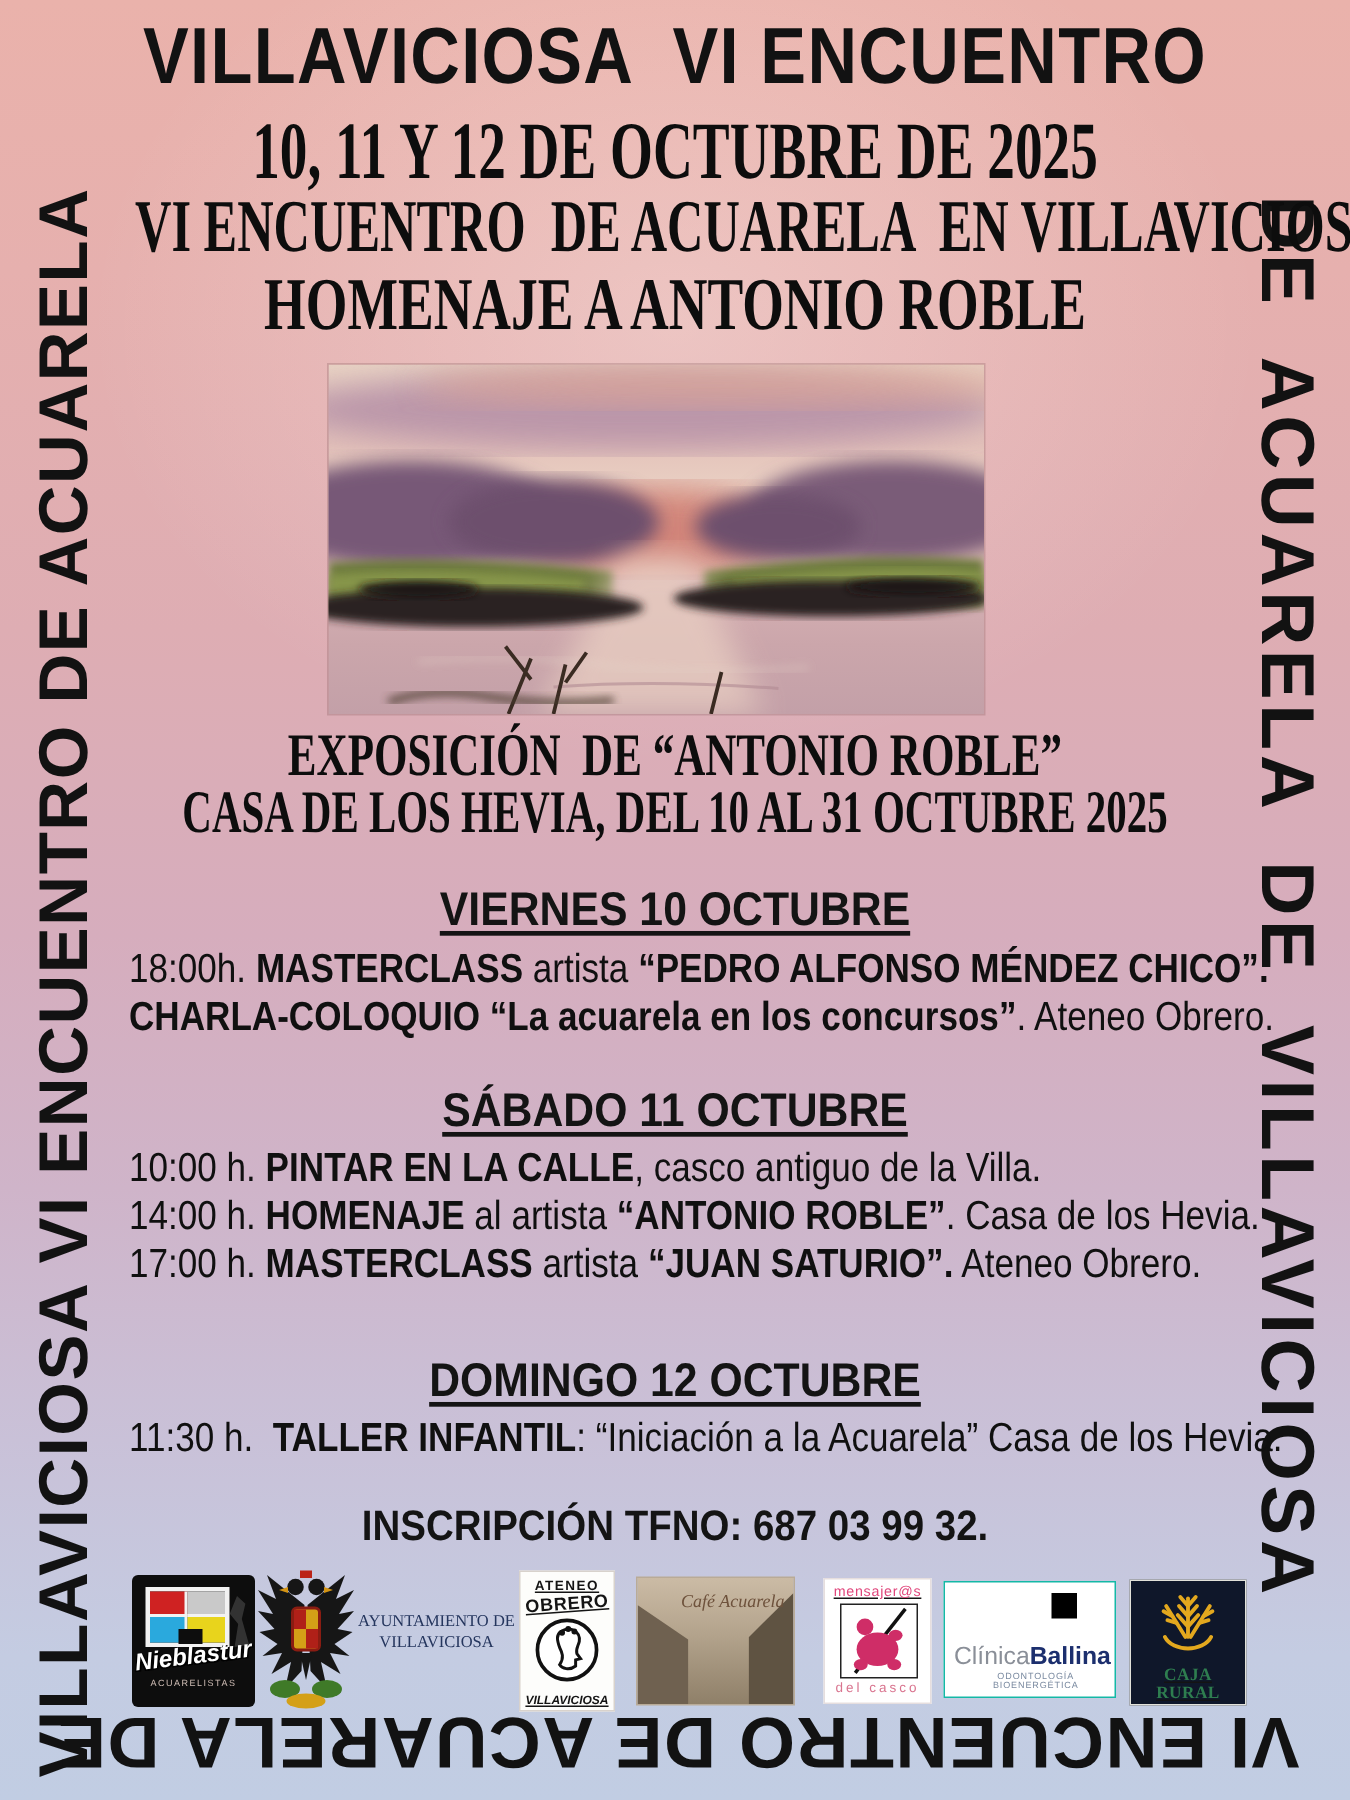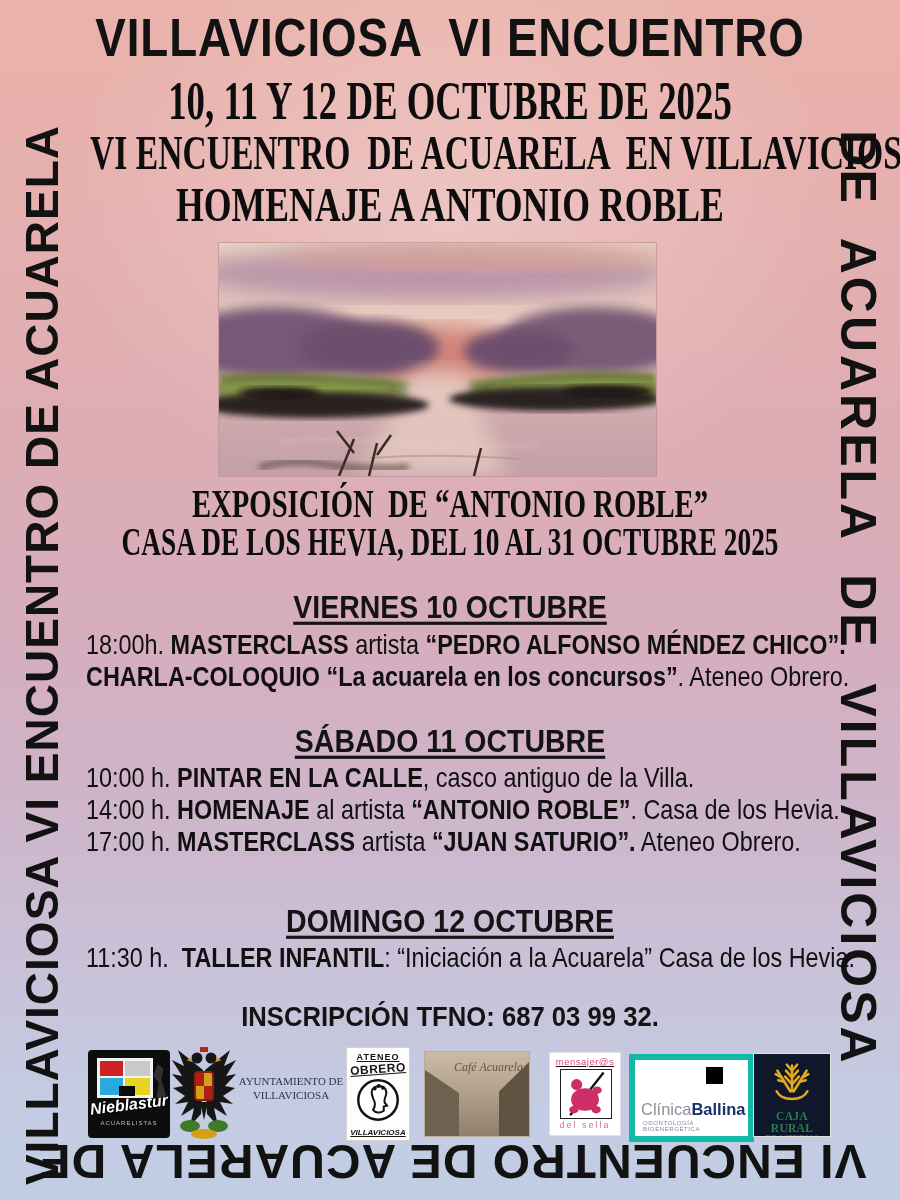--- a/index.html
+++ b/index.html
@@ -63,21 +63,21 @@
   .at-l2{font-size:12px;font-weight:bold;letter-spacing:.5px;transform:rotate(-4deg);}
   .at-l3{font-size:8px;font-weight:bold;font-style:italic;margin-top:1px;}
   #logo-cafe{left:424px;top:1051px;width:104px;height:84px;background:linear-gradient(180deg,#cbbba5 0%,#b3a38c 45%,#8f8069 100%);border:1px solid #b9ab97;}
   .cafe-bL{position:absolute;left:0;top:18px;width:34px;height:66px;background:#6f6150;clip-path:polygon(0 0,100% 35%,100% 100%,0 100%);}
   .cafe-bR{position:absolute;right:0;top:10px;width:30px;height:74px;background:#5f5342;clip-path:polygon(0 40%,100% 0,100% 100%,0 100%);}
   .cafe-title{position:absolute;right:6px;top:8px;font-family:"Liberation Serif",serif;font-style:italic;font-size:12px;color:#6e523c;}
   #logo-mensajeros{left:549px;top:1052px;width:70px;height:82px;background:#fff;border:1px solid #e6dede;text-align:center;}
   .mj-top{font-size:9.5px;color:#e0457b;margin-top:3px;letter-spacing:.5px;}
   .mj-frame{position:absolute;left:10px;top:16px;width:50px;height:48px;border:1.5px solid #222;}
   .mj-bottom{position:absolute;left:0;top:67px;width:100%;font-size:9px;color:#d9748f;letter-spacing:2px;}
-  #logo-clinica{left:629px;top:1054px;width:113px;height:76px;background:#fff;border:6px solid #14b8a6;}
+  #logo-clinica{left:629px;top:1054px;width:113px;height:76px;background:#fff;border:1px solid #14b8a6;text-align:center;}
   .cb-text{position:absolute;left:6px;top:40px;font-size:16.5px;color:#8a8f98;}
   .cb-text .bold{color:#1c2f6e;font-weight:bold;}
   .cb-sub{position:absolute;left:8px;top:60px;font-size:6px;color:#7a8aa0;letter-spacing:.6px;}
   #logo-cajarural{left:753px;top:1053px;width:76px;height:82px;background:#0f172a;border:1px solid #e2e2da;text-align:center;}
   .cr-l1{font-family:"Liberation Serif",serif;font-weight:bold;font-size:11.5px;color:#2e7d4f;margin-top:1px;letter-spacing:.3px;}
   .cr-l2{font-family:"Liberation Serif",serif;font-weight:bold;font-size:8px;color:#2e7d4f;}
 </style>
 </head>
 <body>
 
@@ -214,21 +214,21 @@
   <div class="mj-top">mensajer@s</div>
   <div class="mj-frame"></div>
   <svg width="56" height="52" viewBox="0 0 60 56" style="position:absolute;left:7px;top:14px;">
     <line x1="14" y1="52" x2="50" y2="6" stroke="#111" stroke-width="2.5"></line>
     <ellipse cx="30" cy="35" rx="15" ry="12" fill="#cf2d67"></ellipse>
     <circle cx="21" cy="19" r="6" fill="#cf2d67"></circle>
     <ellipse cx="18" cy="46" rx="5" ry="4" fill="#cf2d67"></ellipse>
     <ellipse cx="42" cy="46" rx="5" ry="4" fill="#cf2d67"></ellipse>
     <ellipse cx="43" cy="25" rx="5" ry="4" fill="#cf2d67"></ellipse>
   </svg>
-  <div class="mj-bottom">del sella</div>
+  <div class="mj-bottom">del casco</div>
 </div>
 
 <div class="logo-box" id="logo-clinica">
   <svg width="30" height="30" viewBox="0 0 30 30" style="position:absolute;right:14px;top:5px;">
     <rect x="2" y="2" width="17" height="17" fill="#eda built" --="">
     <rect x="2" y="2" width="17" height="17" fill="#eda21e"></rect>
     <rect x="9" y="7" width="19" height="19" fill="#2a9fd8"></rect>
     <rect x="9" y="15" width="8" height="8" fill="#ffffff"></rect>
   </rect>
     </svg>

